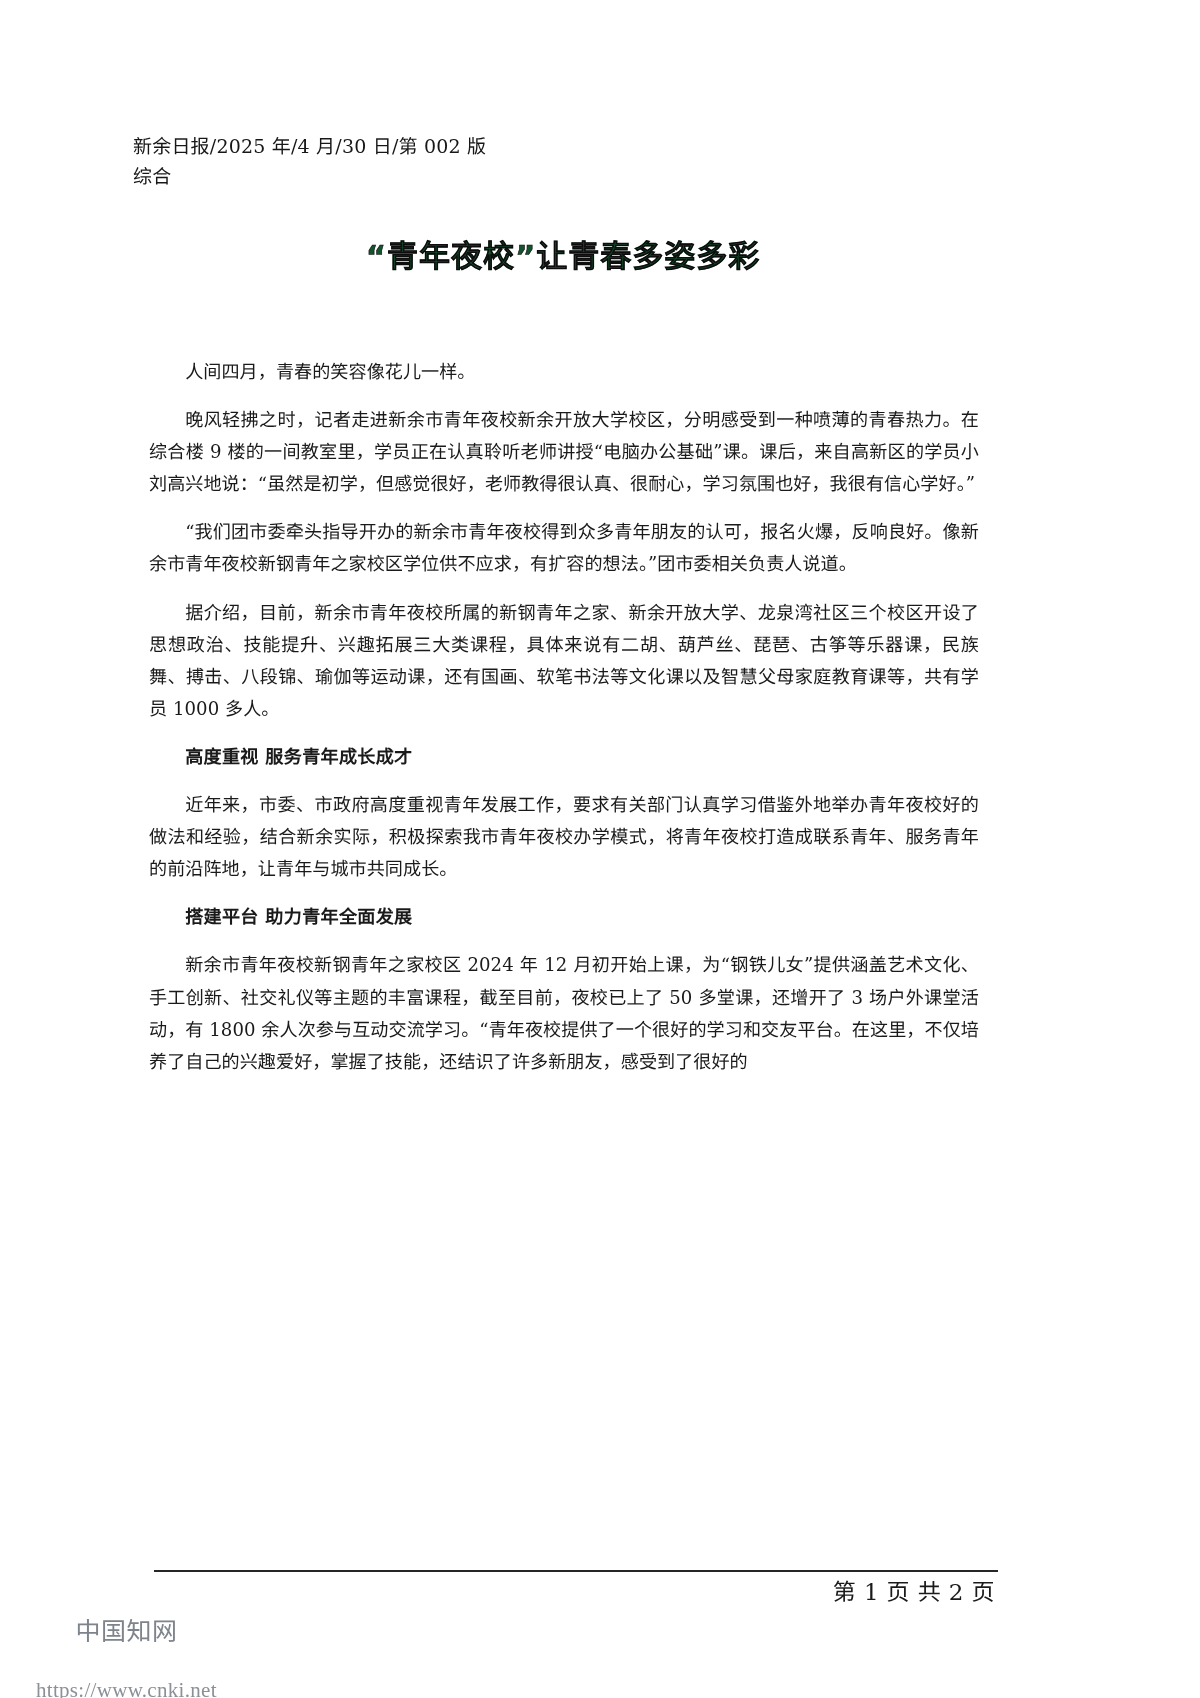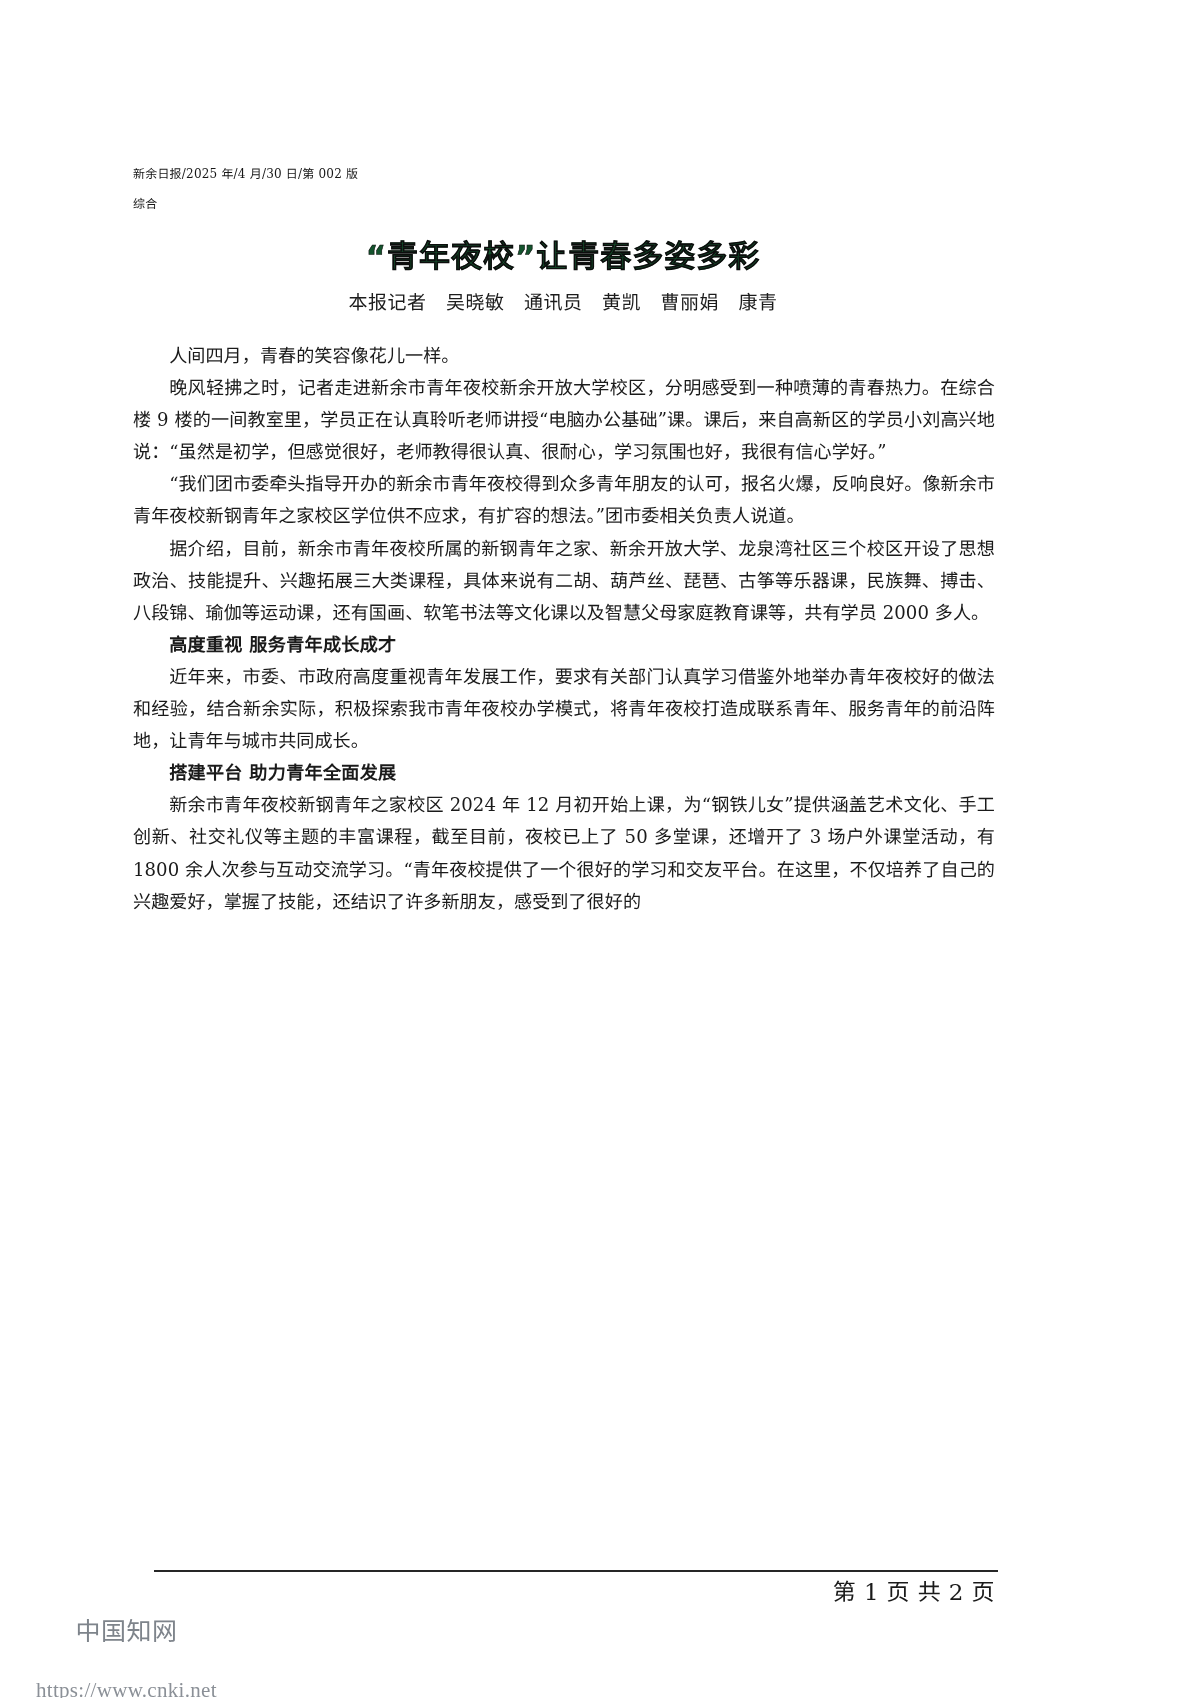--- a/index.html
+++ b/index.html
@@ -23,25 +23,24 @@
     height: 1698px;
     box-sizing: border-box;
   }
 
   
   .masthead {
     position: absolute;
     left: 133px;
     top: 131px;
     width: 860px;
-    font-size: 12px;
+    font-size: 19px;
     line-height: 30px;
     letter-spacing: 0.2px;
     color: #171717;
-    margin-top: 28px;
   }
   .masthead .line2 { display: block; }
 
   
   .article-title {
     position: absolute;
     left: 133px;
     top: 213px;
     width: 860px;
     text-align: center;
@@ -74,21 +73,21 @@
     top: 340px;
     width: 862px;
     font-size: 18.1px;
     line-height: 32.1px;
     text-align: justify;
     text-justify: inter-ideograph;
     letter-spacing: 0.05px;
     color: #1a1a1a;
   }
   .body-text p {
-    margin: 0;
+    margin: 16px;
     text-indent: 2em;
     white-space: normal;
   }
   .body-text p.subhead {
     font-weight: 700;
     letter-spacing: 0.3px;
   }
 
   
   .footer-rule {
@@ -141,27 +140,26 @@
 
 <div class="page">
 
   <div class="masthead">
     <span>新余日报/2025 年/4 月/30 日/第 002 版</span>
     <span class="line2">综合</span>
   </div>
 
   <h1 class="article-title">“青年夜校”让青春多姿多彩</h1>
 
-  <div class="byline">本报记者　吴晓敏　通讯员　黄凯　曹丽娟　康青</div>
 
   <div class="body-text">
       <p class="">人间四月，青春的笑容像花儿一样。</p>
       <p class="">晚风轻拂之时，记者走进新余市青年夜校新余开放大学校区，分明感受到一种喷薄的青春热力。在综合楼 9 楼的一间教室里，学员正在认真聆听老师讲授“电脑办公基础”课。课后，来自高新区的学员小刘高兴地说：“虽然是初学，但感觉很好，老师教得很认真、很耐心，学习氛围也好，我很有信心学好。”</p>
       <p class="">“我们团市委牵头指导开办的新余市青年夜校得到众多青年朋友的认可，报名火爆，反响良好。像新余市青年夜校新钢青年之家校区学位供不应求，有扩容的想法。”团市委相关负责人说道。</p>
-      <p class="">据介绍，目前，新余市青年夜校所属的新钢青年之家、新余开放大学、龙泉湾社区三个校区开设了思想政治、技能提升、兴趣拓展三大类课程，具体来说有二胡、葫芦丝、琵琶、古筝等乐器课，民族舞、搏击、八段锦、瑜伽等运动课，还有国画、软笔书法等文化课以及智慧父母家庭教育课等，共有学员 2000 多人。</p>
+      <p class="">据介绍，目前，新余市青年夜校所属的新钢青年之家、新余开放大学、龙泉湾社区三个校区开设了思想政治、技能提升、兴趣拓展三大类课程，具体来说有二胡、葫芦丝、琵琶、古筝等乐器课，民族舞、搏击、八段锦、瑜伽等运动课，还有国画、软笔书法等文化课以及智慧父母家庭教育课等，共有学员 1000 多人。</p>
       <p class="subhead">高度重视 服务青年成长成才</p>
       <p class="">近年来，市委、市政府高度重视青年发展工作，要求有关部门认真学习借鉴外地举办青年夜校好的做法和经验，结合新余实际，积极探索我市青年夜校办学模式，将青年夜校打造成联系青年、服务青年的前沿阵地，让青年与城市共同成长。</p>
       <p class="subhead">搭建平台 助力青年全面发展</p>
       <p class="">新余市青年夜校新钢青年之家校区 2024 年 12 月初开始上课，为“钢铁儿女”提供涵盖艺术文化、手工创新、社交礼仪等主题的丰富课程，截至目前，夜校已上了 50 多堂课，还增开了 3 场户外课堂活动，有 1800 余人次参与互动交流学习。“青年夜校提供了一个很好的学习和交友平台。在这里，不仅培养了自己的兴趣爱好，掌握了技能，还结识了许多新朋友，感受到了很好的</p>
     </div>
 
   <div class="footer-rule"></div>
   <div class="page-number">第 1 页  共 2 页</div>
 
   <div class="cnki">

